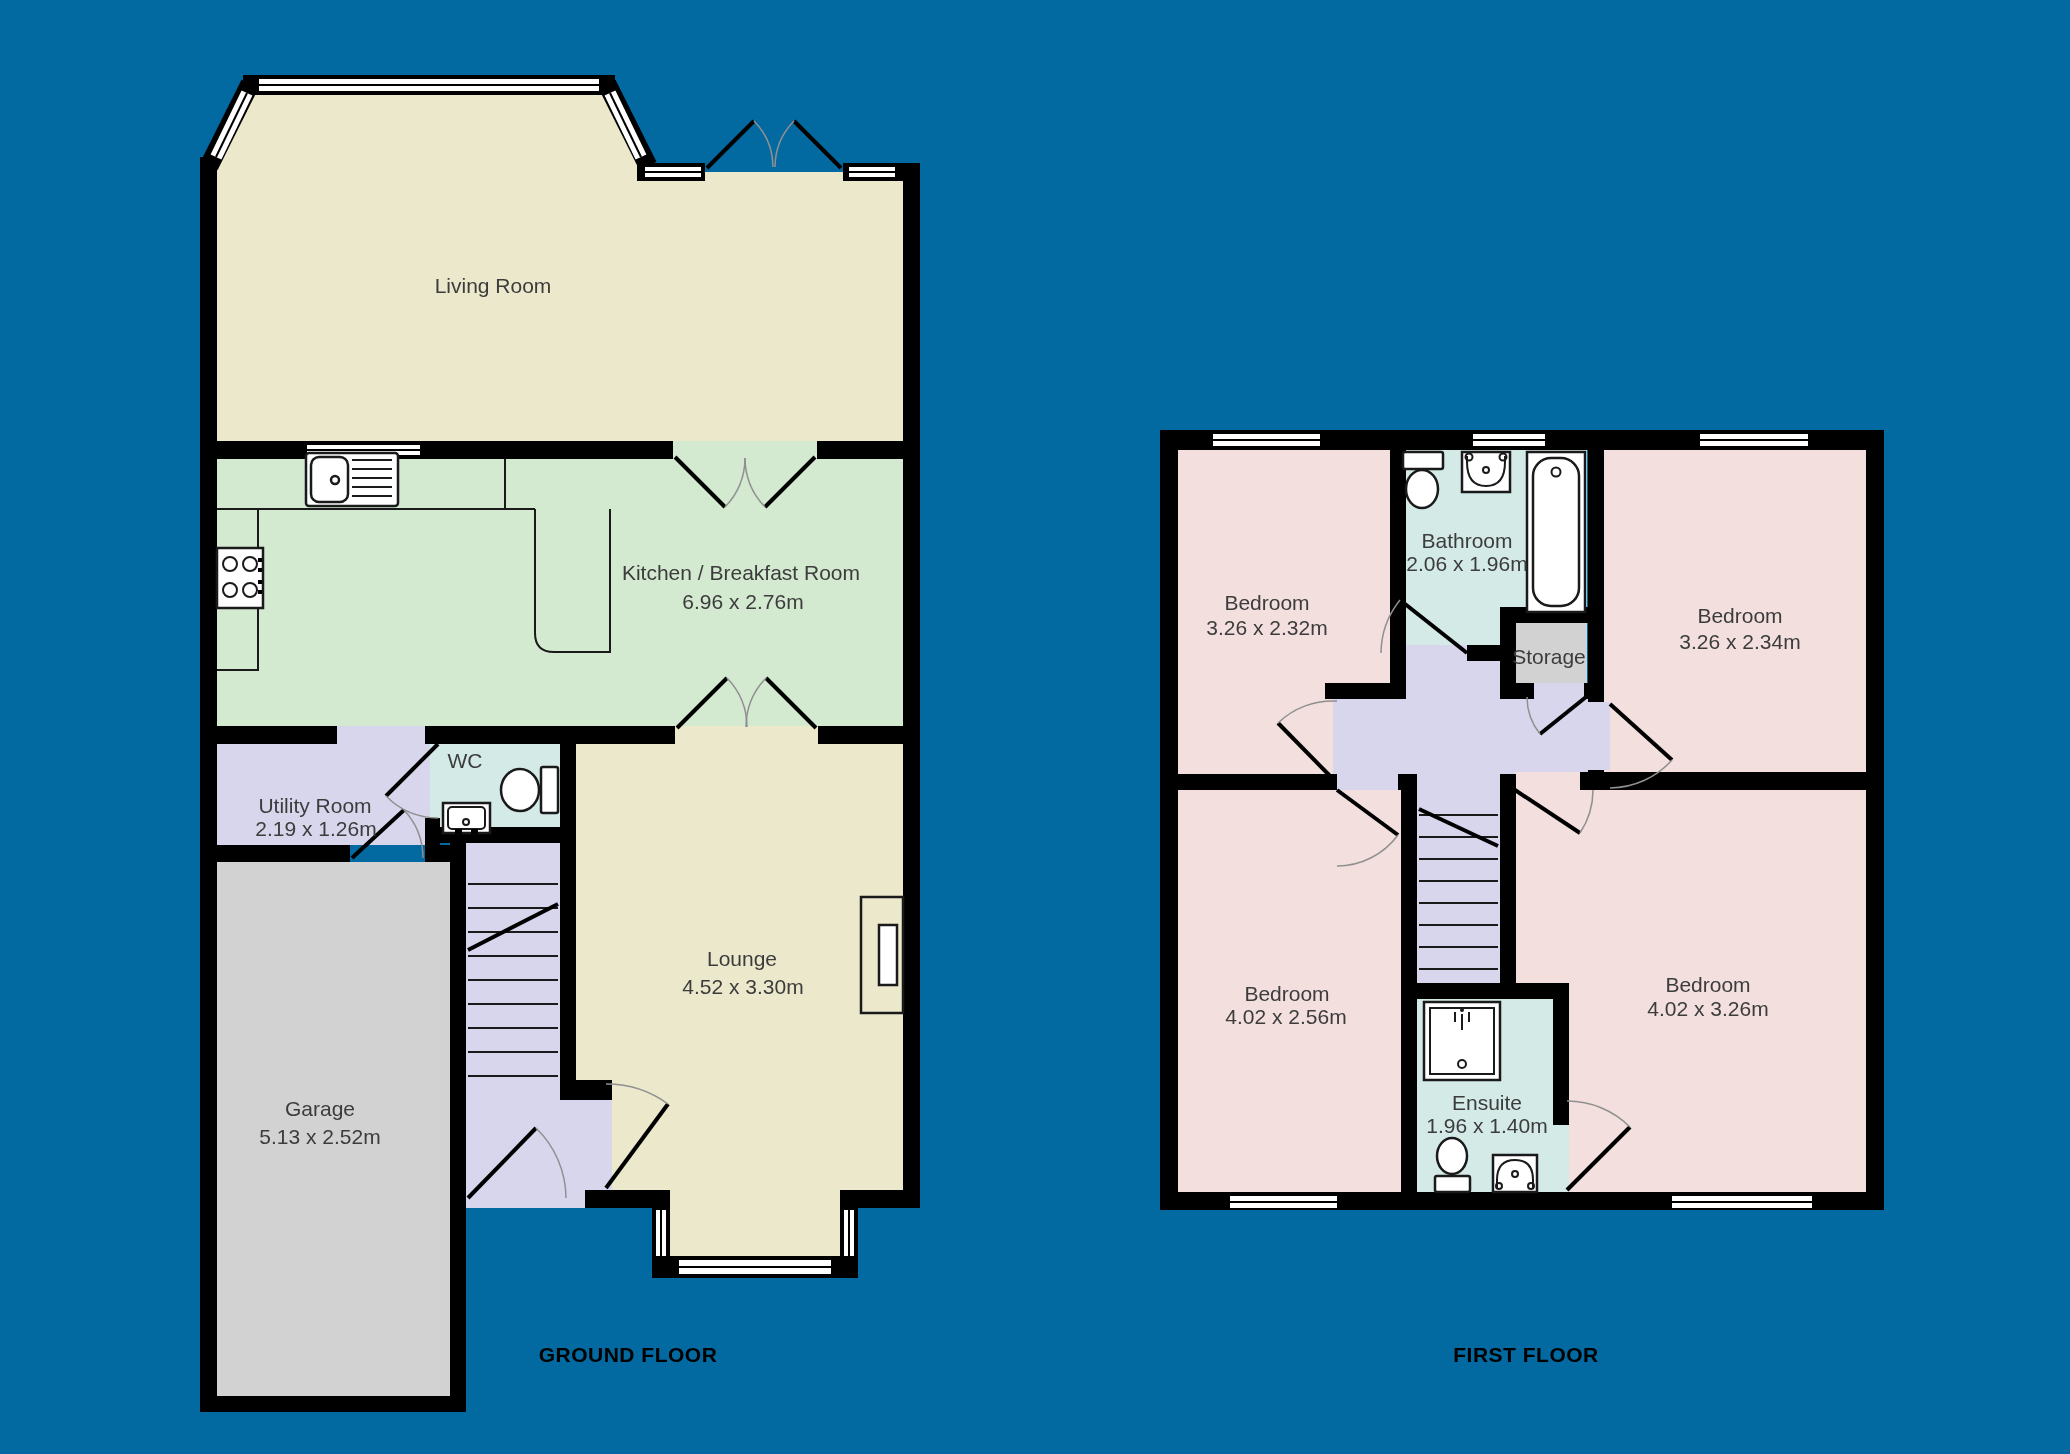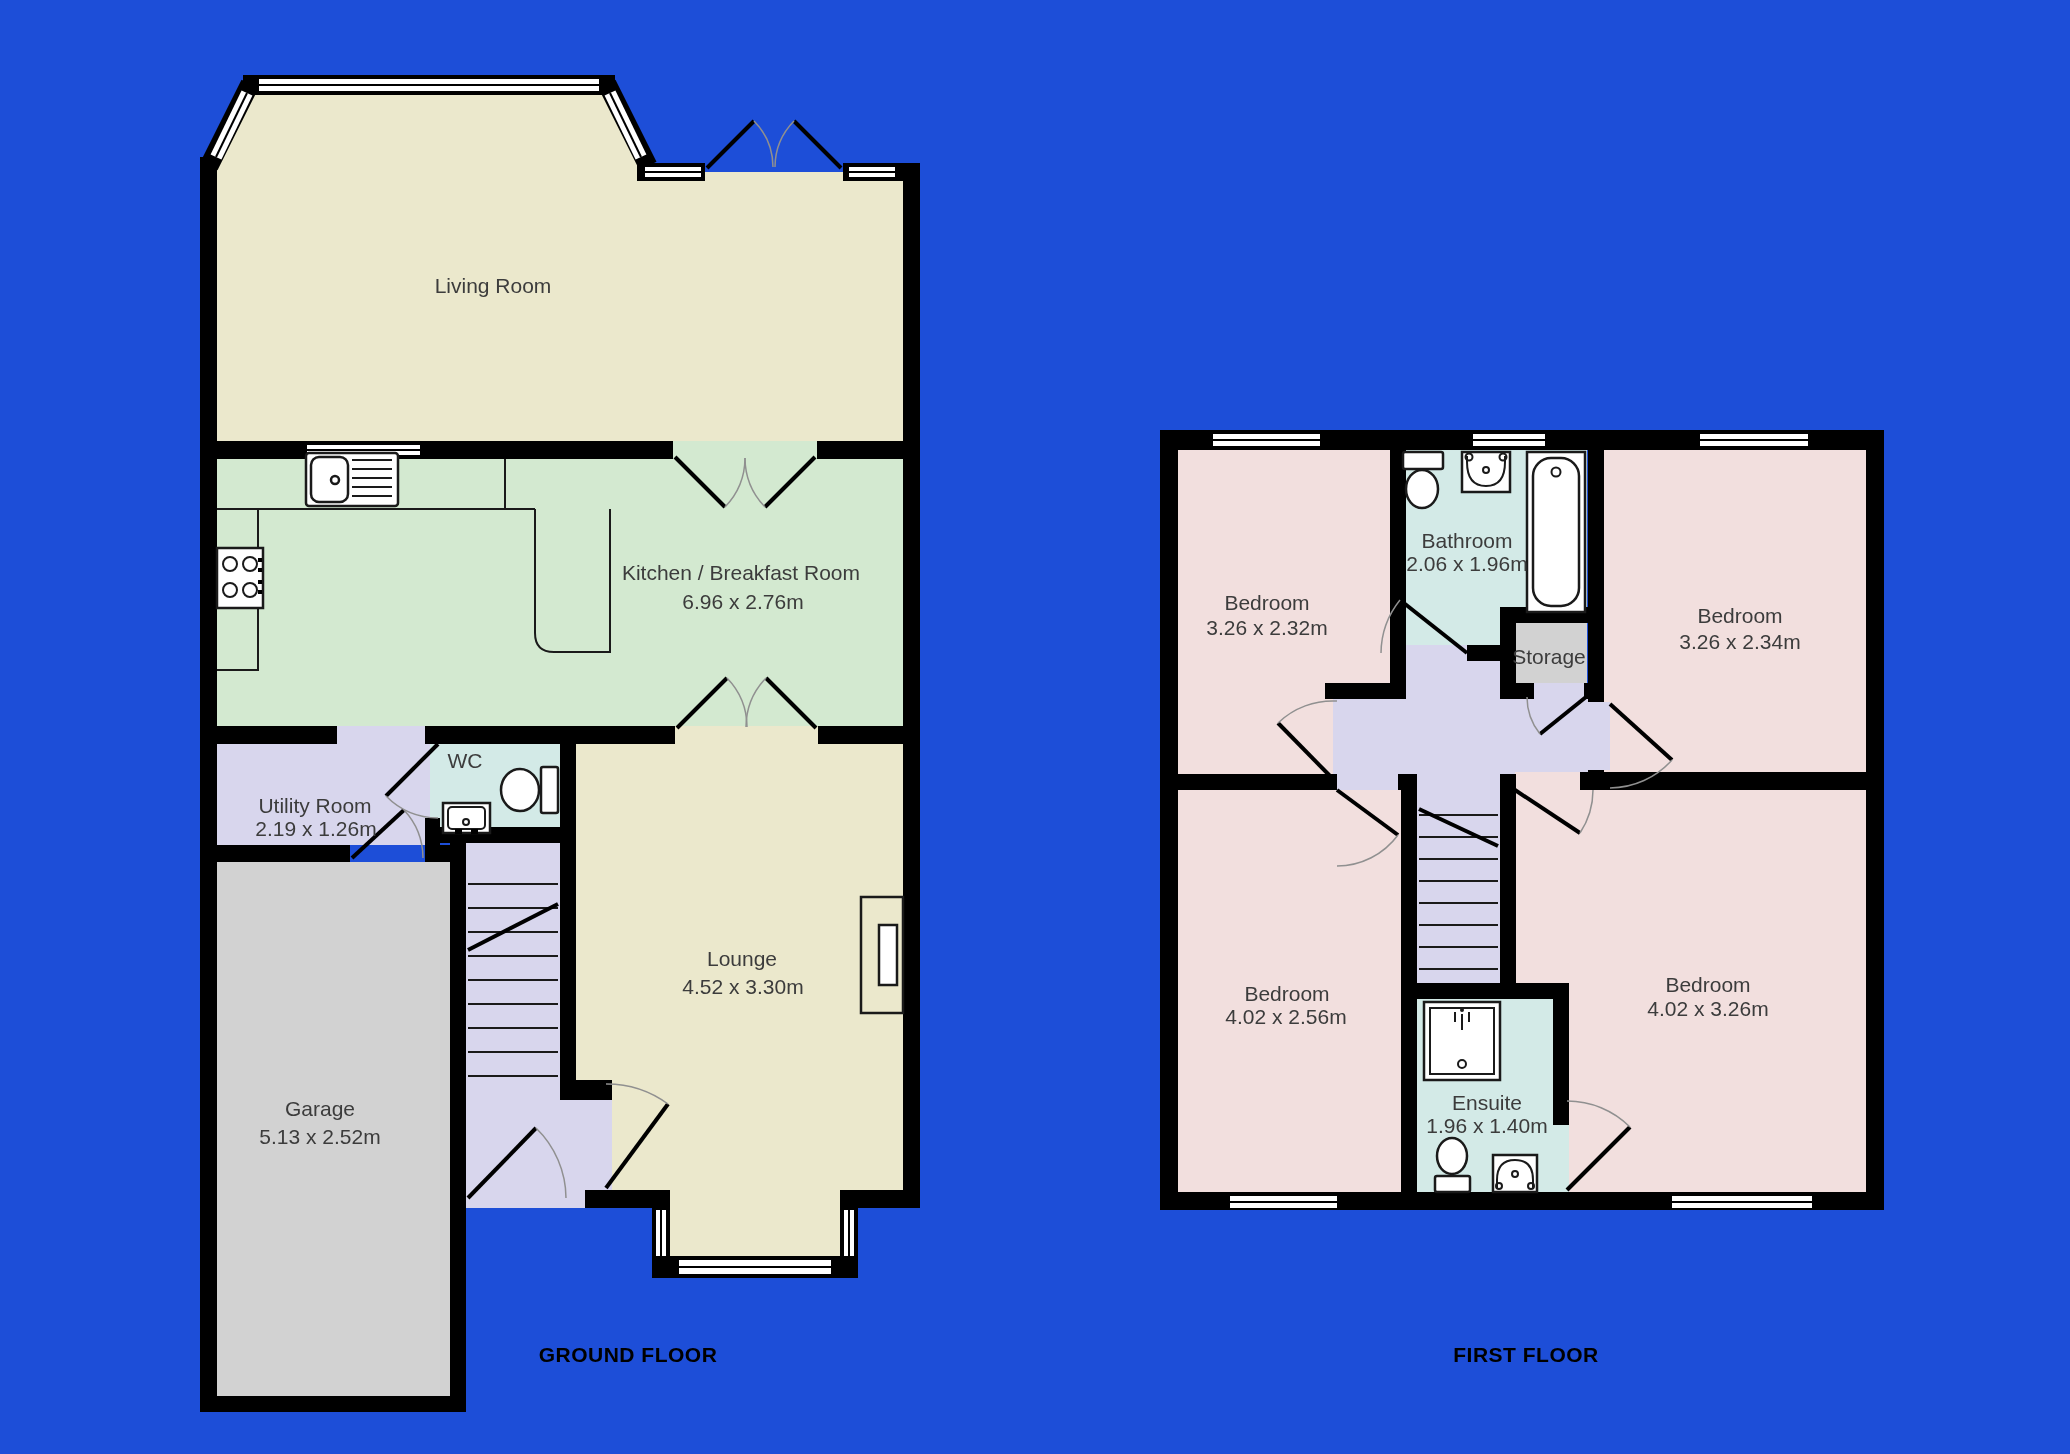--- a/index.html
+++ b/index.html
@@ -1,16 +1,16 @@
 <!DOCTYPE html>
 <html><head>
 <meta charset="utf-8">
 <style>
   html,body{margin:0;padding:0;background:#ffffff;}
-  .plan-wrap{width:2070px;height:1454px;position:relative;background:#1d4ed8;}
+  .plan-wrap{width:2070px;height:1454px;position:relative;background:#0369a1;}
   svg{display:block;}
   svg text{font-family:"Liberation Sans",sans-serif;font-size:21px;text-anchor:middle;}
   .title-text{font-weight:bold;letter-spacing:.5px;}
   .walls rect{stroke:none;}
   .winline{stroke-width:2;}
   .leaf{stroke-width:4;stroke-linecap:butt;}
   .arc{stroke-width:1.5;fill:none;}
   .fix{stroke-width:2.5;}
   .thin{stroke-width:2;fill:none;}
   .tread{stroke-width:2;}

